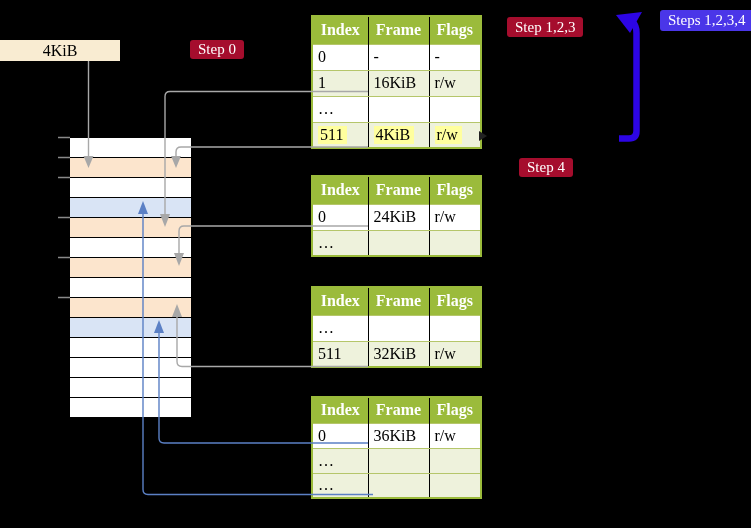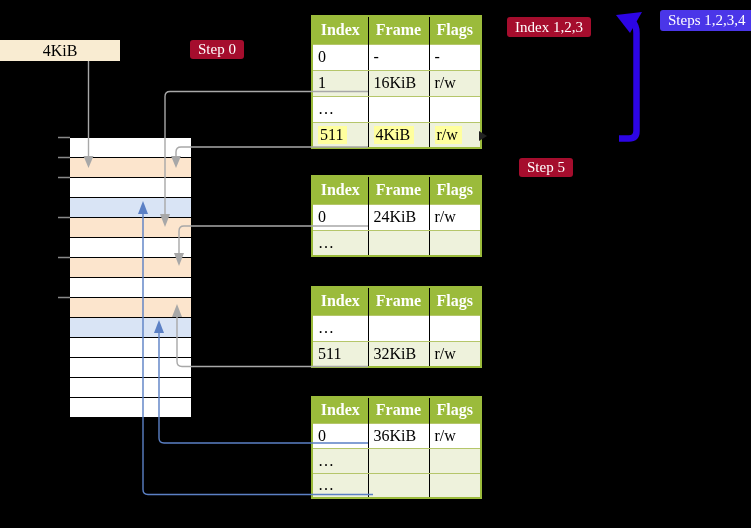--- a/index.html
+++ b/index.html
@@ -68,23 +68,23 @@
   }
 </style>
 </head>
 <body>
 
 <div id="stage">
 
   <div class="frame-label">4KiB</div>
 
   <div id="badge-step0" class="badge red">Step 0</div>
-  <div id="badge-steps123" class="badge red">Index 1,2,3</div>
+  <div id="badge-steps123" class="badge red">Step 1,2,3</div>
   <div id="badge-steps1234" class="badge blue">Steps 1,2,3,4</div>
-  <div id="badge-step4" class="badge red">Step 5</div>
+  <div id="badge-step4" class="badge red">Step 4</div>
 
   <div class="mem">
       <div class="mem-row c-white"></div>
       <div class="mem-row c-peach"></div>
       <div class="mem-row c-white"></div>
       <div class="mem-row c-blue"></div>
       <div class="mem-row c-peach"></div>
       <div class="mem-row c-white"></div>
       <div class="mem-row c-peach"></div>
       <div class="mem-row c-white"></div>

